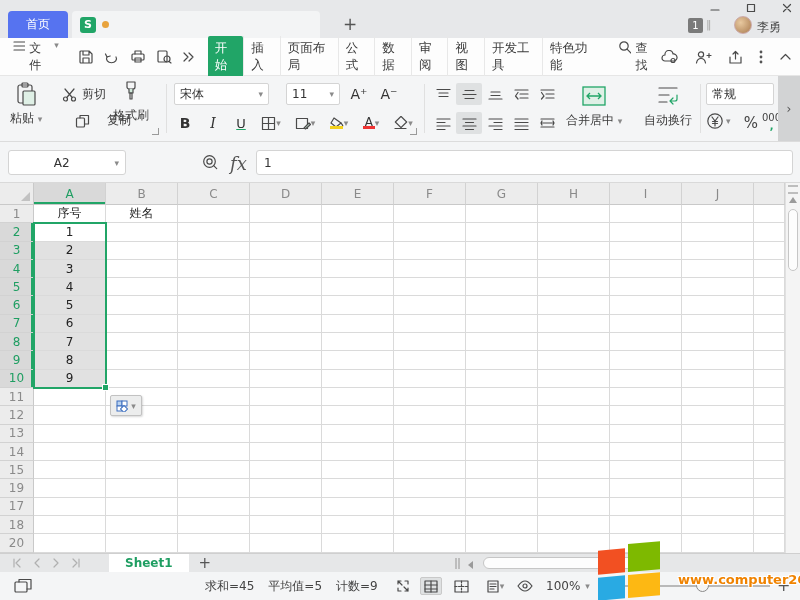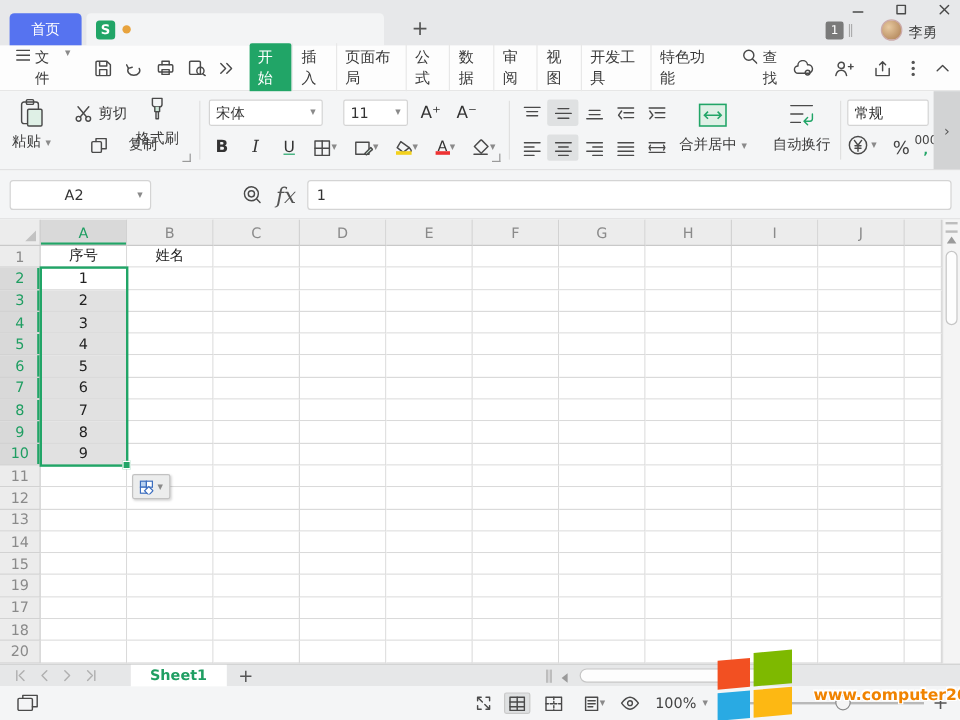--- a/index.html
+++ b/index.html
@@ -722,20 +722,25 @@
   <div id="hsplit"></div>
   <div id="hleft"></div>
   <div id="hthumb"></div>
 </div>
 
 <div class="band" id="statusbar">
   <svg class="ic" style="margin-left:14px" width="20" height="17">
     <rect x="1" y="4" width="12" height="10" rx="1"></rect>
       <path d="M5 4V1.5h12V11h-4"></path>
     </svg>
+  <div id="status-stats">
+      <span>求和=45</span>
+      <span>平均值=5</span>
+      <span>计数=9</span>
+    </div>
   <div class="sicon" style="left:392px">
     <svg class="ic" width="14" height="14">
         <path d="M2 5V2h3M9 2h3v3M12 9v3H9M5 12H2V9M2 2l4 4M12 12L8 8"></path>
       </svg>
     </div>
   <div class="sicon on" style="left:420px">
     <svg class="ic" width="14" height="13">
         <rect x="1" y="1" width="12" height="11"></rect>
         <path d="M1 5h12M1 9h12M7 1v11"></path>
       </svg>

